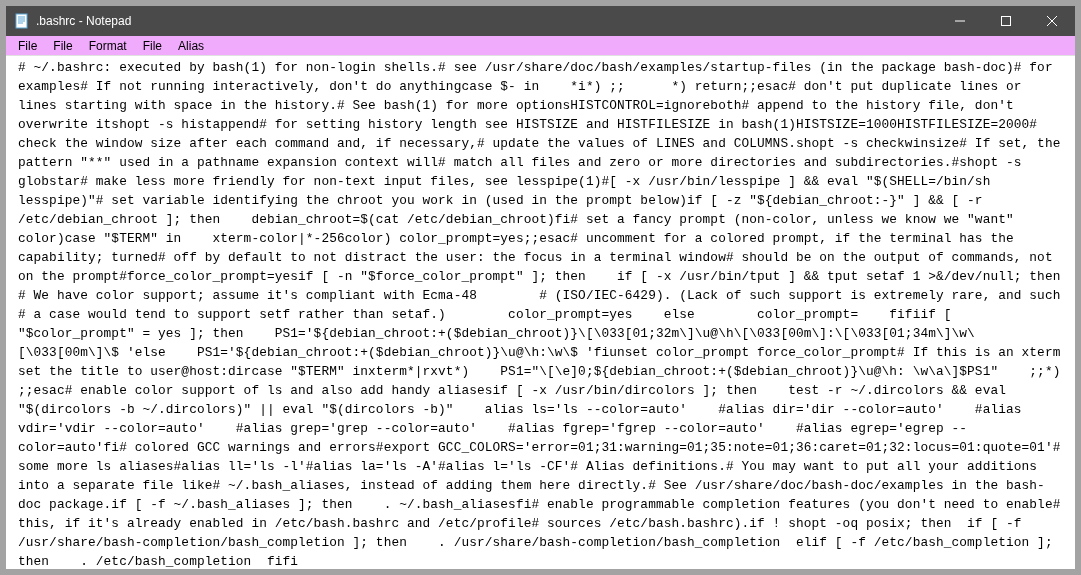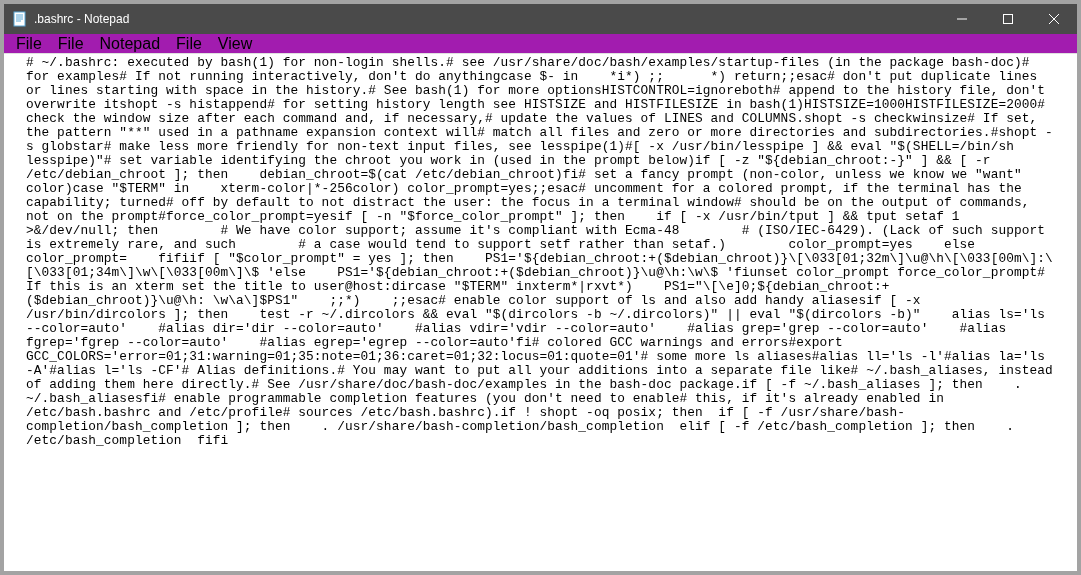--- a/index.html
+++ b/index.html
@@ -6,21 +6,21 @@
 body {
   font-family: "Segoe UI", Tahoma, sans-serif;
   background: #fff;
   width: 1081px;
   height: 575px;
   overflow: hidden;
 }
 .window {
   width: 1081px;
   height: 575px;
-  border: 4px solid #a3a3a3;
+  border: 6px solid #a3a3a3;
   display: flex;
   flex-direction: column;
   background: #fff;
 }
 .titlebar {
   height: 30px;
   background: #4a4a4a;
   display: flex;
   align-items: center;
   color: #fff;
@@ -45,36 +45,36 @@
 .titlebar .win-btn {
   width: 46px;
   height: 100%;
   display: flex;
   align-items: center;
   justify-content: center;
   color: #fff;
 }
 .menubar {
   height: 20px;
-  background: #a21caf;
+  background: #f0abfc;
   display: flex;
   align-items: center;
   padding: 8px 4px;
-  font-size: 16px;
+  font-size: 12px;
   border-bottom: 1px solid #e0e0e0;
 }
 .menubar .menu-item {
   padding: 1px 8px;
 }
 .editor {
   flex: 1;
-  padding: 2px 22px;
+  padding: 2px 12px;
   font-family: Consolas, "Courier New", monospace;
   font-size: 12.8px;
-  line-height: 14px;
+  line-height: 19px;
   white-space: pre-wrap;
   word-wrap: break-word;
   overflow: auto;
   color: #000;
   outline: none;
   letter-spacing: 0.1px;
 }
 </style>
 </head>
 <body>
@@ -107,19 +107,19 @@
             <line x1="0" y1="0" x2="10" y2="10" stroke="#fff" stroke-width="1"></line>
             <line x1="10" y1="0" x2="0" y2="10" stroke="#fff" stroke-width="1"></line>
           </svg>
       </div>
     </div>
   </div>
 
   <div class="menubar">
     <span class="menu-item">File</span>
     <span class="menu-item">File</span>
-    <span class="menu-item">Notepad</span>
+    <span class="menu-item">Format</span>
     <span class="menu-item">File</span>
-    <span class="menu-item">View</span>
+    <span class="menu-item">Alias</span>
   </div>
 
   <div class="editor" contenteditable="true" spellcheck="false" style=""># ~/.bashrc: executed by bash(1) for non-login shells.# see /usr/share/doc/bash/examples/startup-files (in the package bash-doc)# for examples# If not running interactively, don't do anythingcase $- in    *i*) ;;      *) return;;esac# don't put duplicate lines or lines starting with space in the history.# See bash(1) for more optionsHISTCONTROL=ignoreboth# append to the history file, don't overwrite itshopt -s histappend# for setting history length see HISTSIZE and HISTFILESIZE in bash(1)HISTSIZE=1000HISTFILESIZE=2000# check the window size after each command and, if necessary,# update the values of LINES and COLUMNS.shopt -s checkwinsize# If set, the pattern "**" used in a pathname expansion context will# match all files and zero or more directories and subdirectories.#shopt -s globstar# make less more friendly for non-text input files, see lesspipe(1)#[ -x /usr/bin/lesspipe ] &amp;&amp; eval "$(SHELL=/bin/sh lesspipe)"# set variable identifying the chroot you work in (used in the prompt below)if [ -z "${debian_chroot:-}" ] &amp;&amp; [ -r /etc/debian_chroot ]; then    debian_chroot=$(cat /etc/debian_chroot)fi# set a fancy prompt (non-color, unless we know we "want" color)case "$TERM" in    xterm-color|*-256color) color_prompt=yes;;esac# uncomment for a colored prompt, if the terminal has the capability; turned# off by default to not distract the user: the focus in a terminal window# should be on the output of commands, not on the prompt#force_color_prompt=yesif [ -n "$force_color_prompt" ]; then    if [ -x /usr/bin/tput ] &amp;&amp; tput setaf 1 &gt;&amp;/dev/null; then        # We have color support; assume it's compliant with Ecma-48        # (ISO/IEC-6429). (Lack of such support is extremely rare, and such        # a case would tend to support setf rather than setaf.)        color_prompt=yes    else        color_prompt=    fifiif [ "$color_prompt" = yes ]; then    PS1='${debian_chroot:+($debian_chroot)}\[\033[01;32m\]\u@\h\[\033[00m\]:\[\033[01;34m\]\w\[\033[00m\]\$ 'else    PS1='${debian_chroot:+($debian_chroot)}\u@\h:\w\$ 'fiunset color_prompt force_color_prompt# If this is an xterm set the title to user@host:dircase "$TERM" inxterm*|rxvt*)    PS1="\[\e]0;${debian_chroot:+($debian_chroot)}\u@\h: \w\a\]$PS1"    ;;*)    ;;esac# enable color support of ls and also add handy aliasesif [ -x /usr/bin/dircolors ]; then    test -r ~/.dircolors &amp;&amp; eval "$(dircolors -b ~/.dircolors)" || eval "$(dircolors -b)"    alias ls='ls --color=auto'    #alias dir='dir --color=auto'    #alias vdir='vdir --color=auto'    #alias grep='grep --color=auto'    #alias fgrep='fgrep --color=auto'    #alias egrep='egrep --color=auto'fi# colored GCC warnings and errors#export GCC_COLORS='error=01;31:warning=01;35:note=01;36:caret=01;32:locus=01:quote=01'# some more ls aliases#alias ll='ls -l'#alias la='ls -A'#alias l='ls -CF'# Alias definitions.# You may want to put all your additions into a separate file like# ~/.bash_aliases, instead of adding them here directly.# See /usr/share/doc/bash-doc/examples in the bash-doc package.if [ -f ~/.bash_aliases ]; then    . ~/.bash_aliasesfi# enable programmable completion features (you don't need to enable# this, if it's already enabled in /etc/bash.bashrc and /etc/profile# sources /etc/bash.bashrc).if ! shopt -oq posix; then  if [ -f /usr/share/bash-completion/bash_completion ]; then    . /usr/share/bash-completion/bash_completion  elif [ -f /etc/bash_completion ]; then    . /etc/bash_completion  fifi</div>
 </div>
 
 </body></html>

